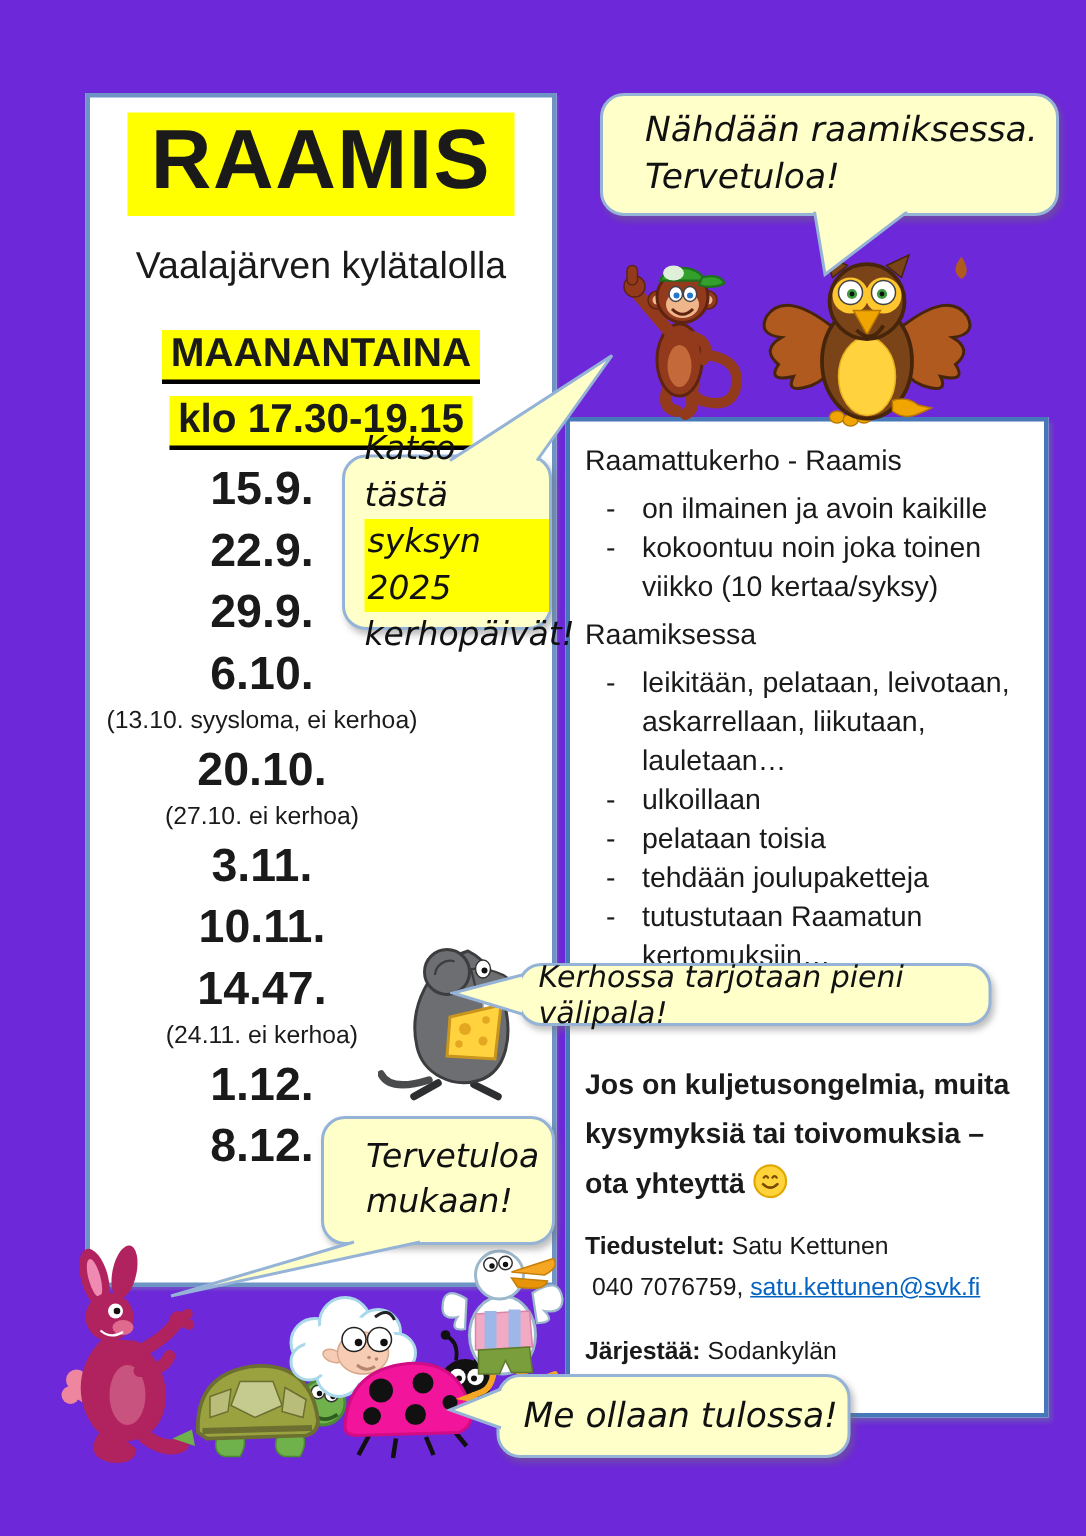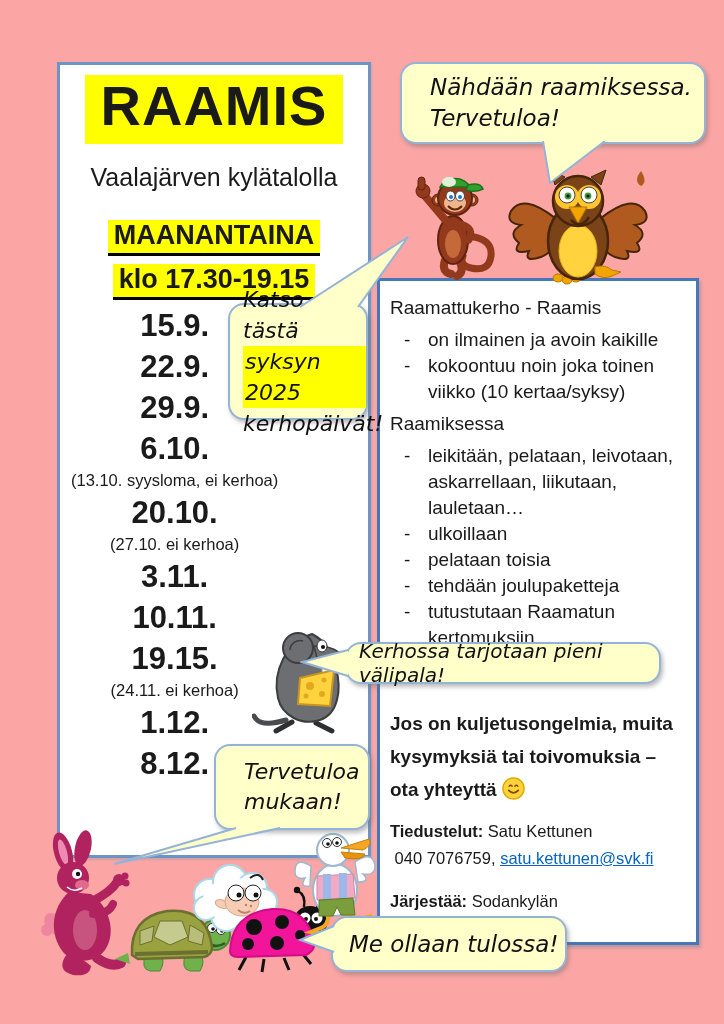--- a/index.html
+++ b/index.html
@@ -1,16 +1,16 @@
 <!DOCTYPE html>
 <html><head>
 <meta charset="utf-8">
 <style>
   html,body{margin:0;padding:0;background:#fff;}
-  .page{position:relative;width:724px;height:1024px;background:#fca5a5;overflow:hidden;
+  .page{position:relative;width:724px;height:1024px;background:#6d28d9;overflow:hidden;
         font-family:"Liberation Sans",sans-serif;color:#1a1a1a;}
 
   
   .left-box{position:absolute;left:57px;top:62px;width:308px;height:790px;background:#fff;
             border:3px solid #6d94c4;z-index:1;box-shadow:1px 2px 2px rgba(130,150,170,.35);}
   .header{text-align:center;}
   .title{display:inline-block;background:#ffff00;padding:2px 16px 8px;margin-top:10px;
          font-size:56px;font-weight:800;letter-spacing:1px;line-height:1.05;}
   .subtitle{font-size:25px;font-weight:400;margin-top:19px;}
   .hl{display:inline-block;background:#ffff00;border-bottom:3px solid #000;
@@ -67,21 +67,21 @@
     <div class="dates">
       <div class="date">15.9.</div>
       <div class="date">22.9.</div>
       <div class="date">29.9.</div>
       <div class="date">6.10.</div>
       <div class="note">(13.10. syysloma, ei kerhoa)</div>
       <div class="date">20.10.</div>
       <div class="note">(27.10. ei kerhoa)</div>
       <div class="date">3.11.</div>
       <div class="date">10.11.</div>
-      <div class="date">19.15.</div>
+      <div class="date">14.47.</div>
       <div class="note">(24.11. ei kerhoa)</div>
       <div class="date">1.12.</div>
       <div class="date">8.12.</div>
     </div>
   </div>
 
   <div class="info-panel">
     <div class="info-h">Raamattukerho - Raamis</div>
     <div class="bullet">
         <span class="dash"></span>

